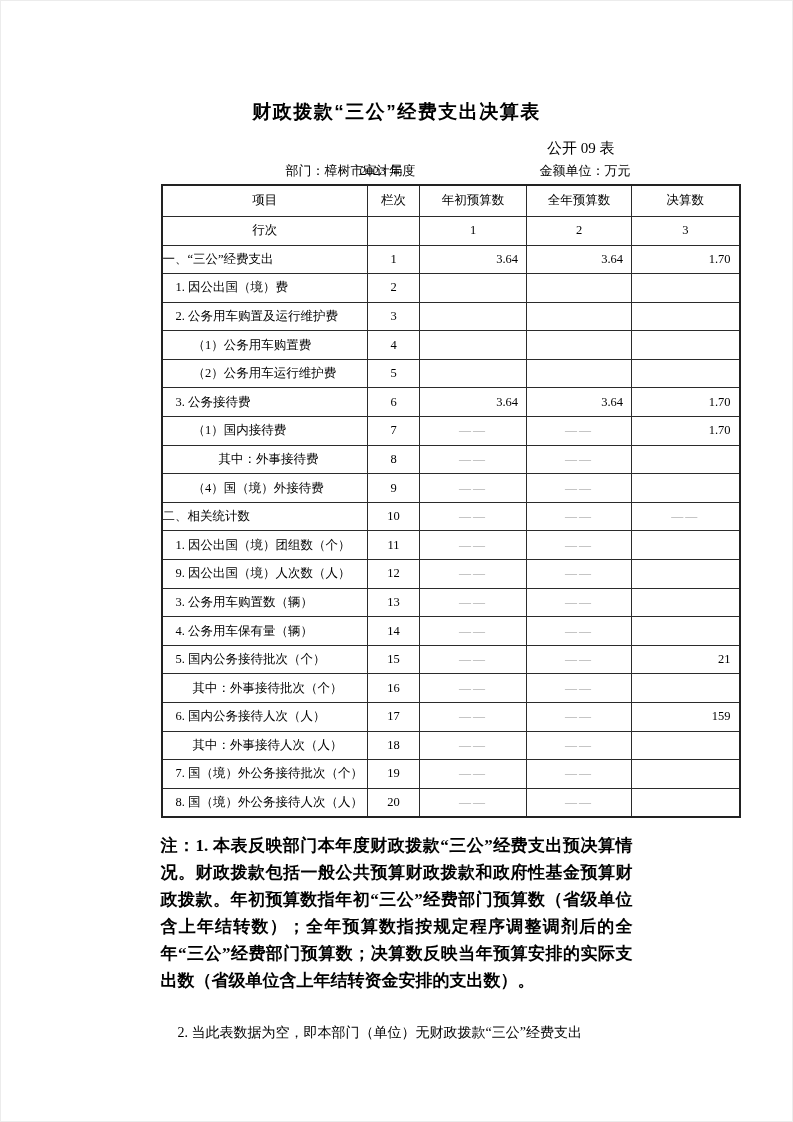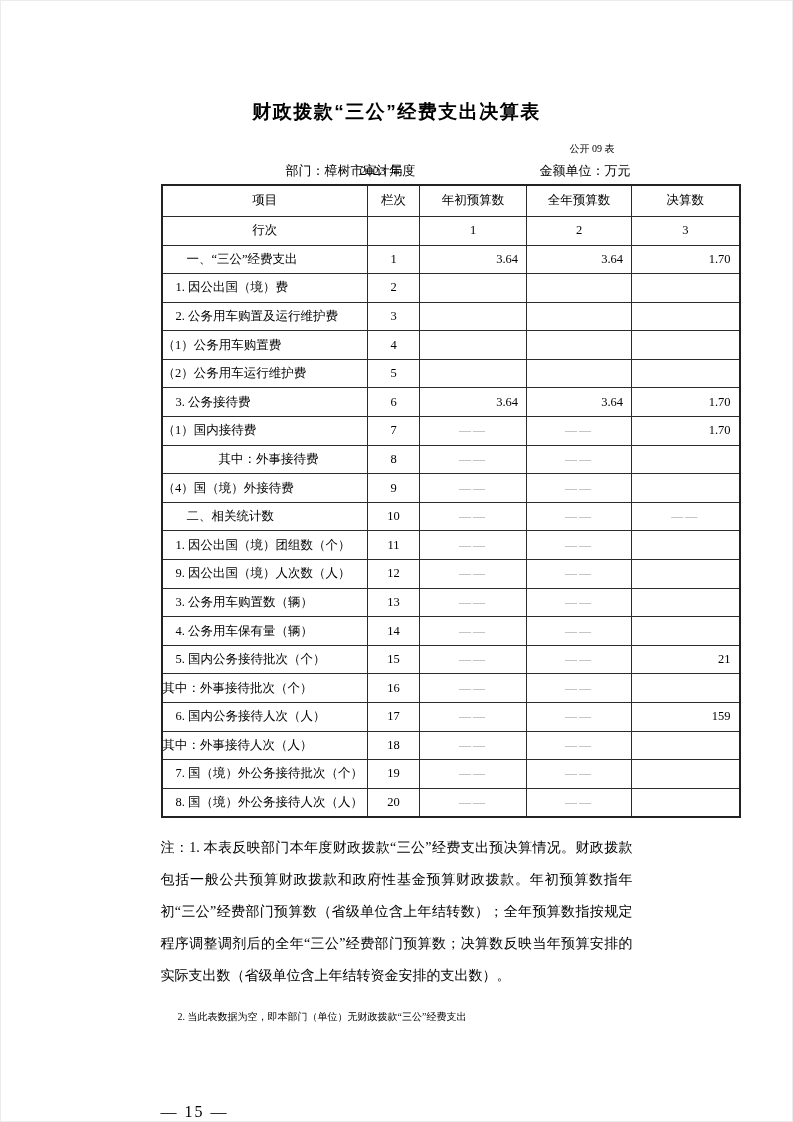--- a/index.html
+++ b/index.html
@@ -18,21 +18,21 @@
     text-align: center;
     font-family: "Liberation Sans", "DejaVu Sans", sans-serif;
     font-weight: 700;
     font-size: 19px;
     letter-spacing: 1.5px;
     line-height: 26px;
   }
   .form-code {
     margin-top: 15px;
     text-align: right;
-    font-size: 10px;
+    font-size: 15px;
     padding-right: 18px;
     line-height: 17px;
   }
   .meta-row {
     margin-top: 4px;
     display: flex;
     align-items: center;
     font-size: 13px;
     line-height: 20px;
     position: relative;
@@ -57,35 +57,36 @@
   }
   table.main { border: 2px solid #222; }
   tr.hdr  td { height: 31px; text-align: center; }
   tr.sub  td { height: 29px; text-align: center; font-family: Liberation Serif, serif; }
   tbody tr td { height: 28.6px; }
   td.c-line { text-align: center; }
   td.c-val  { text-align: center; }
   td.c-val.num  { text-align: right; padding-right: 8px; }
   td.c-val.dash { color: #a8a8a8; letter-spacing: 2px; font-size: 12px; }
   td.c-item { text-align: left; }
-  td.c-item.ind0 { padding-left: 24px; }
+  td.c-item.ind0 { padding-left: 0; }
   td.c-item.ind1 { padding-left: 13px; }
-  td.c-item.ind2 { }
+  td.c-item.ind2 { padding-left: 30px; }
   td.c-item.ind3 { padding-left: 56px; }
   tr.hdr td.c-item, tr.sub td.c-item { text-align: center; padding-left: 0; margin-top: 16px; }
 
   .notes {
     margin-top: 14px;
+    font-size: 17px;
+    line-height: 27px;
+    text-align: justify;
+    font-weight: bold;
+  }
+  .note2 {
+    margin-top: 29px;
     font-size: 14px;
-    line-height: 32px;
-    text-align: justify;
-  }
-  .note2 {
-    margin-top: 15px;
-    font-size: 10px;
     line-height: 20px;
     padding-left: 17px;
   }
   .page-num {
     margin-top: 76px;
     text-align: left;
     font-size: 16px;
     letter-spacing: 2px;
   }
 </style>

